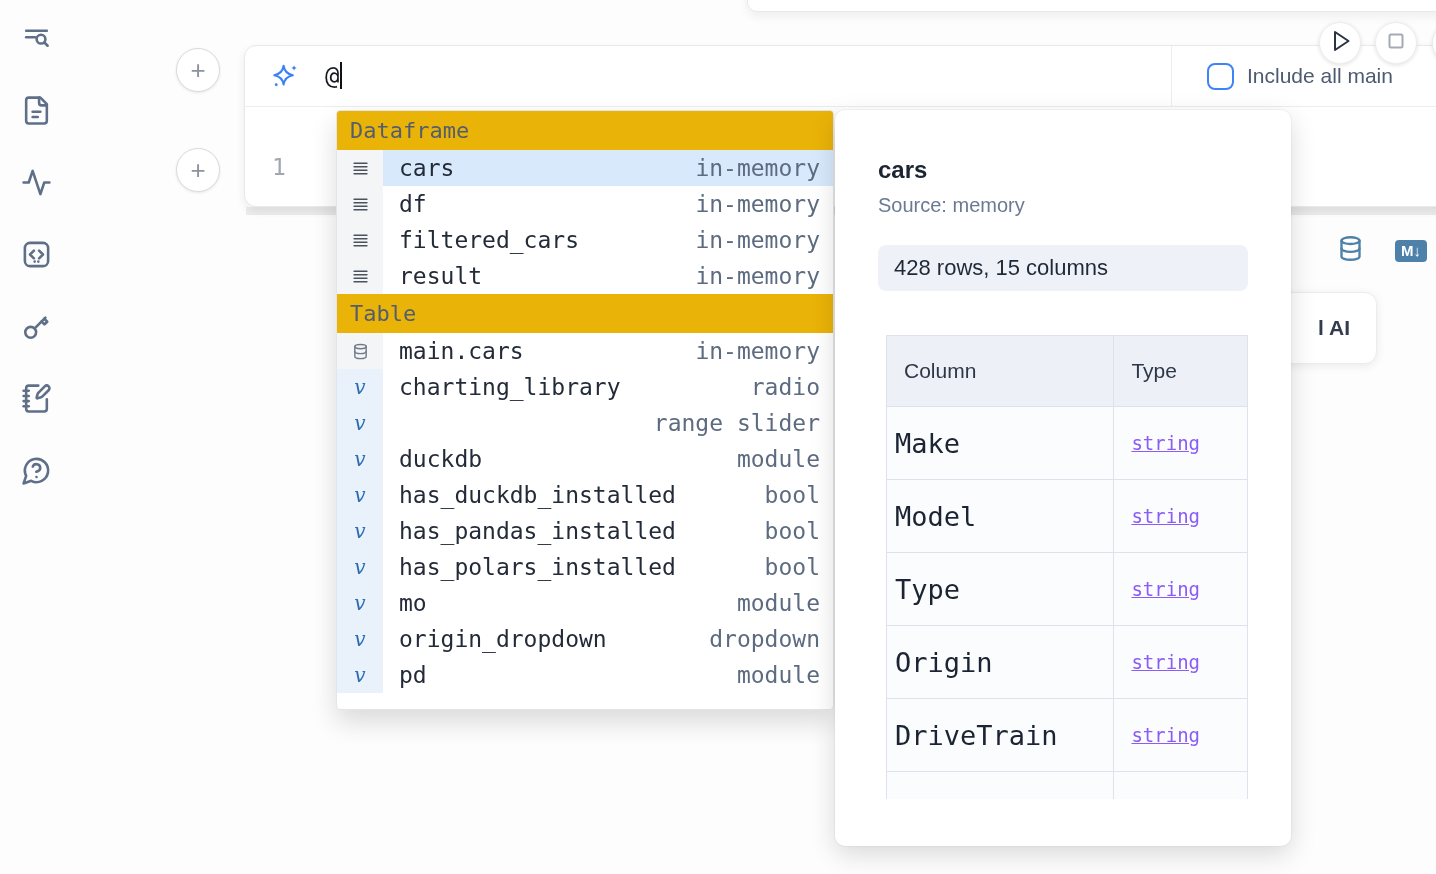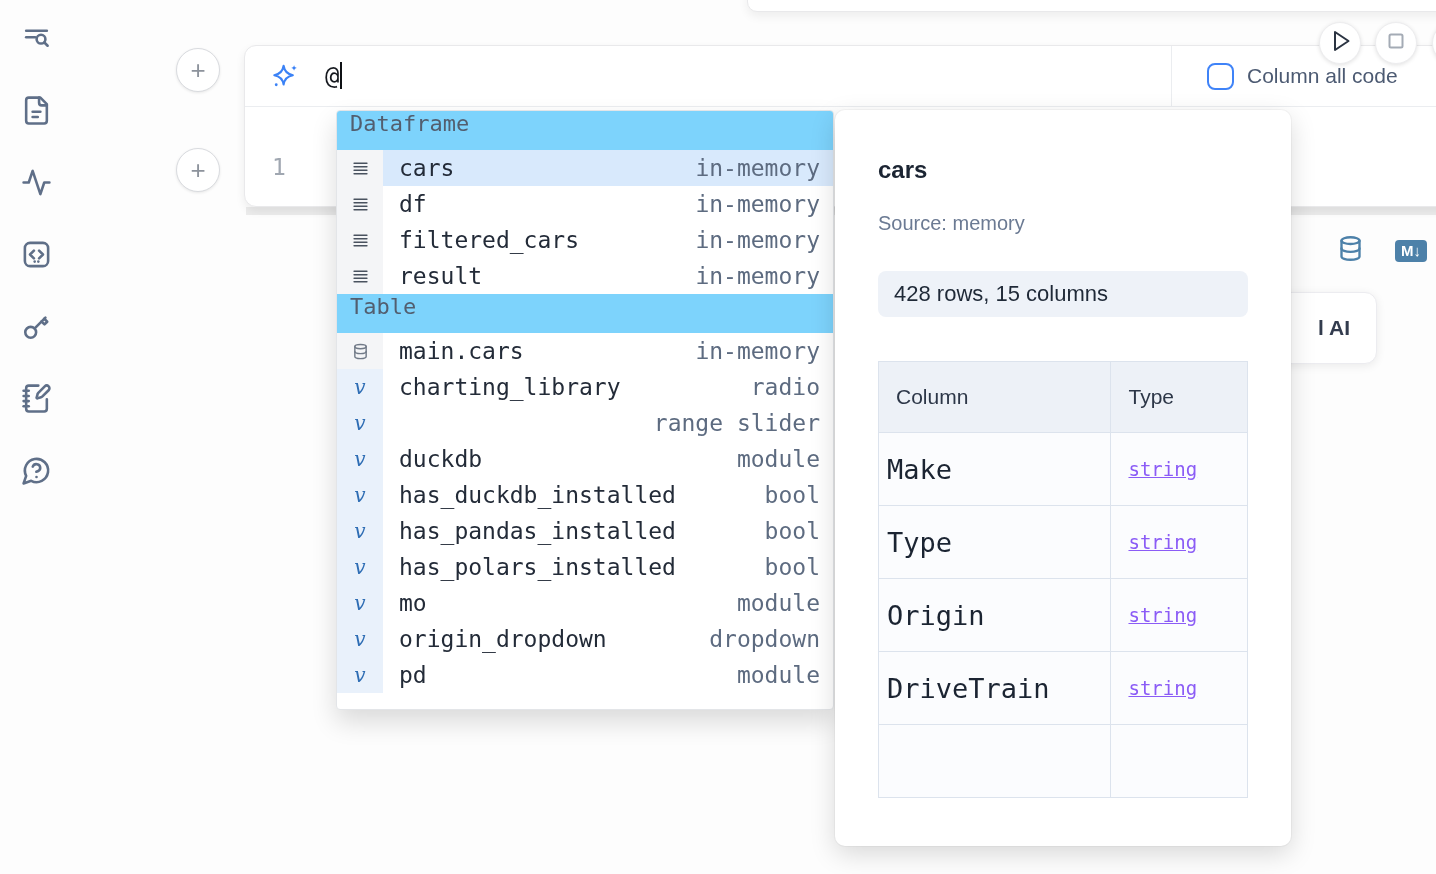--- a/index.html
+++ b/index.html
@@ -56,21 +56,21 @@
   .circle-btn.stop { left:1375px; }
   .circle-btn.extra { left:1432px; }
   .circle-btn svg { fill:none; stroke-linejoin:round; }
 
   
   .completions { position:absolute; left:336px; top:110px; width:498px; height:600px; background:#fff;
                  border:1px solid #e3e5e8; border-radius:4px; overflow:hidden;
                  box-shadow:0 12px 26px rgba(0,0,0,.14); z-index:5; }
   .crow { display:flex; align-items:stretch; height:36px; font-family:"DejaVu Sans Mono",monospace; }
   .crow .hlabel { display:none; }
-  .crow.header { height:39px; background:#7dd3fc; padding-left:13px; }
+  .crow.header { height:39px; background:#eab308; align-items:center; padding-left:13px; }
   .crow.header .hlabel { display:block; font-size:22px; color:#525e6f; }
   .gutter { width:46px; flex:none; background:#f4f5f7; display:flex; align-items:center; justify-content:center; }
   .crow.variable .gutter { background:#e9f1fb; }
   .gutter svg { stroke-linecap:round; fill:none; }
   .i-df { display:none; } .i-table { display:none; } .i-var { display:none; }
   .crow.dataframe .i-df { display:block; }
   .crow.table .i-table { display:block; }
   .crow.variable .i-var { display:block; font-family:"DejaVu Serif",serif; font-style:italic;
                           font-size:20px; color:#2e6db4; }
   .cmain { flex:1; display:flex; align-items:center; padding:0 13px 0 16px; overflow:hidden; }
@@ -82,24 +82,24 @@
   .ai-frag { position:absolute; left:1251px; top:292px; width:126px; height:72px; background:#fff;
              border:1px solid #ececf0; border-radius:12px; box-shadow:0 2px 10px rgba(0,0,0,.08);
              display:flex; align-items:center; justify-content:flex-end; padding-right:26px;
              font-size:21px; font-weight:bold; color:#333c4e; z-index:4; cursor:pointer; }
 
   
   .preview { position:absolute; left:835px; top:110px; width:456px; height:736px; background:#fff;
              border-radius:10px; box-shadow:0 8px 26px rgba(0,0,0,.15), 0 0 0 1px rgba(0,0,0,.03);
              padding:46px 43px 0 43px; z-index:6; }
   .pv-title { font-size:24px; font-weight:bold; color:#1b2432; }
-  .pv-source { margin-top:28px; font-size:20px; color:#6b7a93; }
-  .pv-badge { margin-top:36px; height:46px; background:#eef2f8; border-radius:8px;
+  .pv-source { margin-top:10px; font-size:20px; color:#6b7a93; }
+  .pv-badge { margin-top:28px; height:46px; background:#eef2f8; border-radius:8px;
               display:flex; align-items:center; padding-left:16px; font-size:22px; color:#1f2937; }
-  .pv-tablewrap { margin-top:44px; max-height:464px; overflow:hidden; }
+  .pv-tablewrap { margin-top:44px; max-height:464px; overflow:hidden;margin-left:8px; }
   .pv-table { width:100%; border-collapse:collapse; }
   .pv-table th, .pv-table td { border:1px solid #dce3ed; text-align:left; padding-left:17px; }
   .pv-table th { background:#edf1f7; font-weight:normal; font-size:21px; color:#2d3748; height:71px; }
   .pv-table td { background:#fbfcfe; height:73px; }
   .pv-table col.c1 { width:63%; } .pv-table col.c2 { width:37%; }
   td.cell-col { font-family:"DejaVu Sans Mono",monospace; font-size:27px; color:#1b2432;padding-left:8px; }
   td.cell-type { font-family:"DejaVu Sans Mono",monospace; font-size:19px; color:#8b5cf6;text-decoration:underline; }
 </style>
 </head>
 <body>
@@ -187,21 +187,21 @@
 <div class="main-cell">
   <div class="ai-row">
     <svg class="sparkle" viewBox="0 0 30 28">
       <path d="M13.5 3 C14.5 9.3 17.3 12.1 23.5 13.1 C17.3 14.1 14.5 16.9 13.5 23.2 C12.5 16.9 9.7 14.1 3.5 13.1 C9.7 12.1 12.5 9.3 13.5 3 Z" stroke="#3b82f6" stroke-width="2.2" fill="none" stroke-linejoin="round"></path>
       <path d="M24.7 2.2 c.3 1.9 1.2 2.8 3.1 3.1 c-1.9 .3 -2.8 1.2 -3.1 3.1 c-.3 -1.9 -1.2 -2.8 -3.1 -3.1 c1.9 -.3 2.8 -1.2 3.1 -3.1 Z" fill="#3b82f6"></path>
       <circle cx="5.6" cy="23.4" r="1.5" fill="#3b82f6"></circle>
     </svg>
     <span class="prompt-text"><span>@</span><span class="caret"></span></span>
     <div class="include-zone">
       <div class="checkbox"></div>
-      <span class="include-label">Column all code</span>
+      <span class="include-label">Include all main</span>
     </div>
   </div>
   <div class="code-row">
     <span class="line-num">1</span>
     <div class="cell-actions">
       <span class="db-action">
         <svg width="27" height="27" viewBox="0 0 24 24">
             <ellipse cx="12" cy="5" rx="8" ry="3"></ellipse>
             <path d="M4 5v14c0 1.7 3.6 3 8 3s8-1.3 8-3V5"></path>
             <path d="M4 12c0 1.7 3.6 3 8 3s8-1.3 8-3"></path>
@@ -410,20 +410,24 @@
           <th>Type</th>
         </tr>
       </thead>
       <tbody>
 
       <tr>
             <td class="cell-col">Make</td>
             <td class="cell-type">string</td>
           </tr>
           <tr>
+            <td class="cell-col">Model</td>
+            <td class="cell-type">string</td>
+          </tr>
+          <tr>
             <td class="cell-col">Type</td>
             <td class="cell-type">string</td>
           </tr>
           <tr>
             <td class="cell-col">Origin</td>
             <td class="cell-type">string</td>
           </tr>
           <tr>
             <td class="cell-col">DriveTrain</td>
             <td class="cell-type">string</td>

